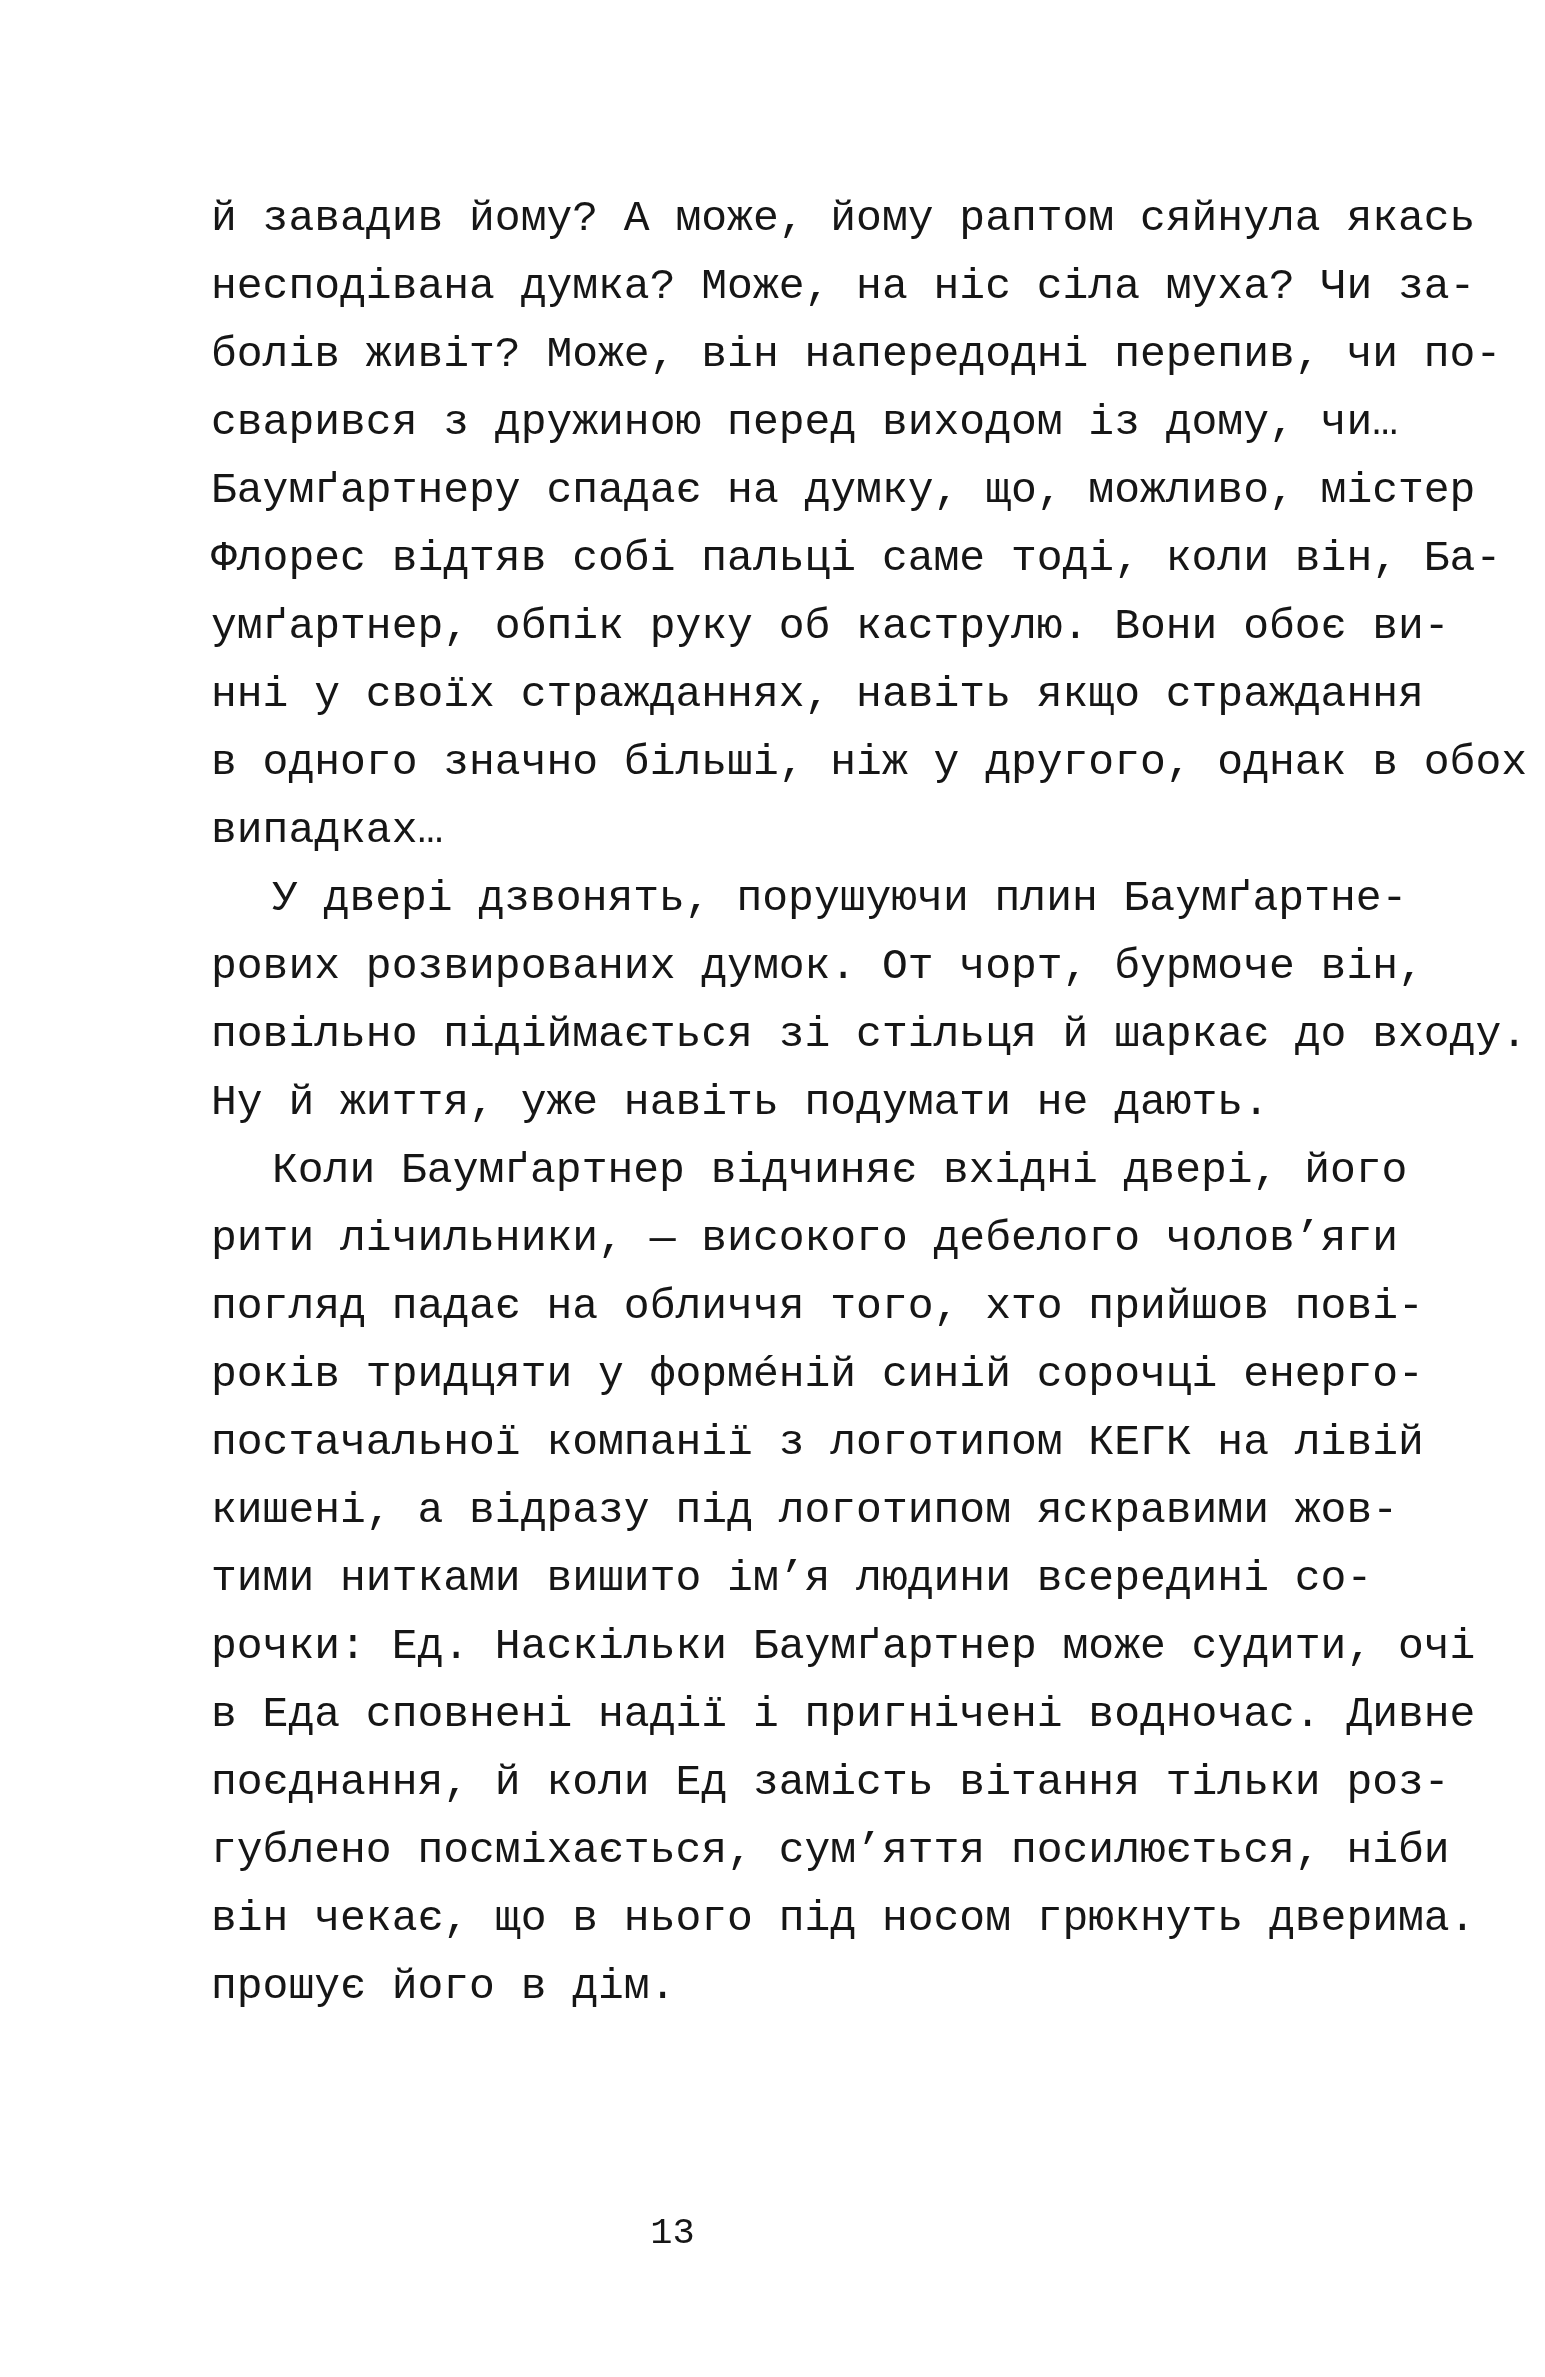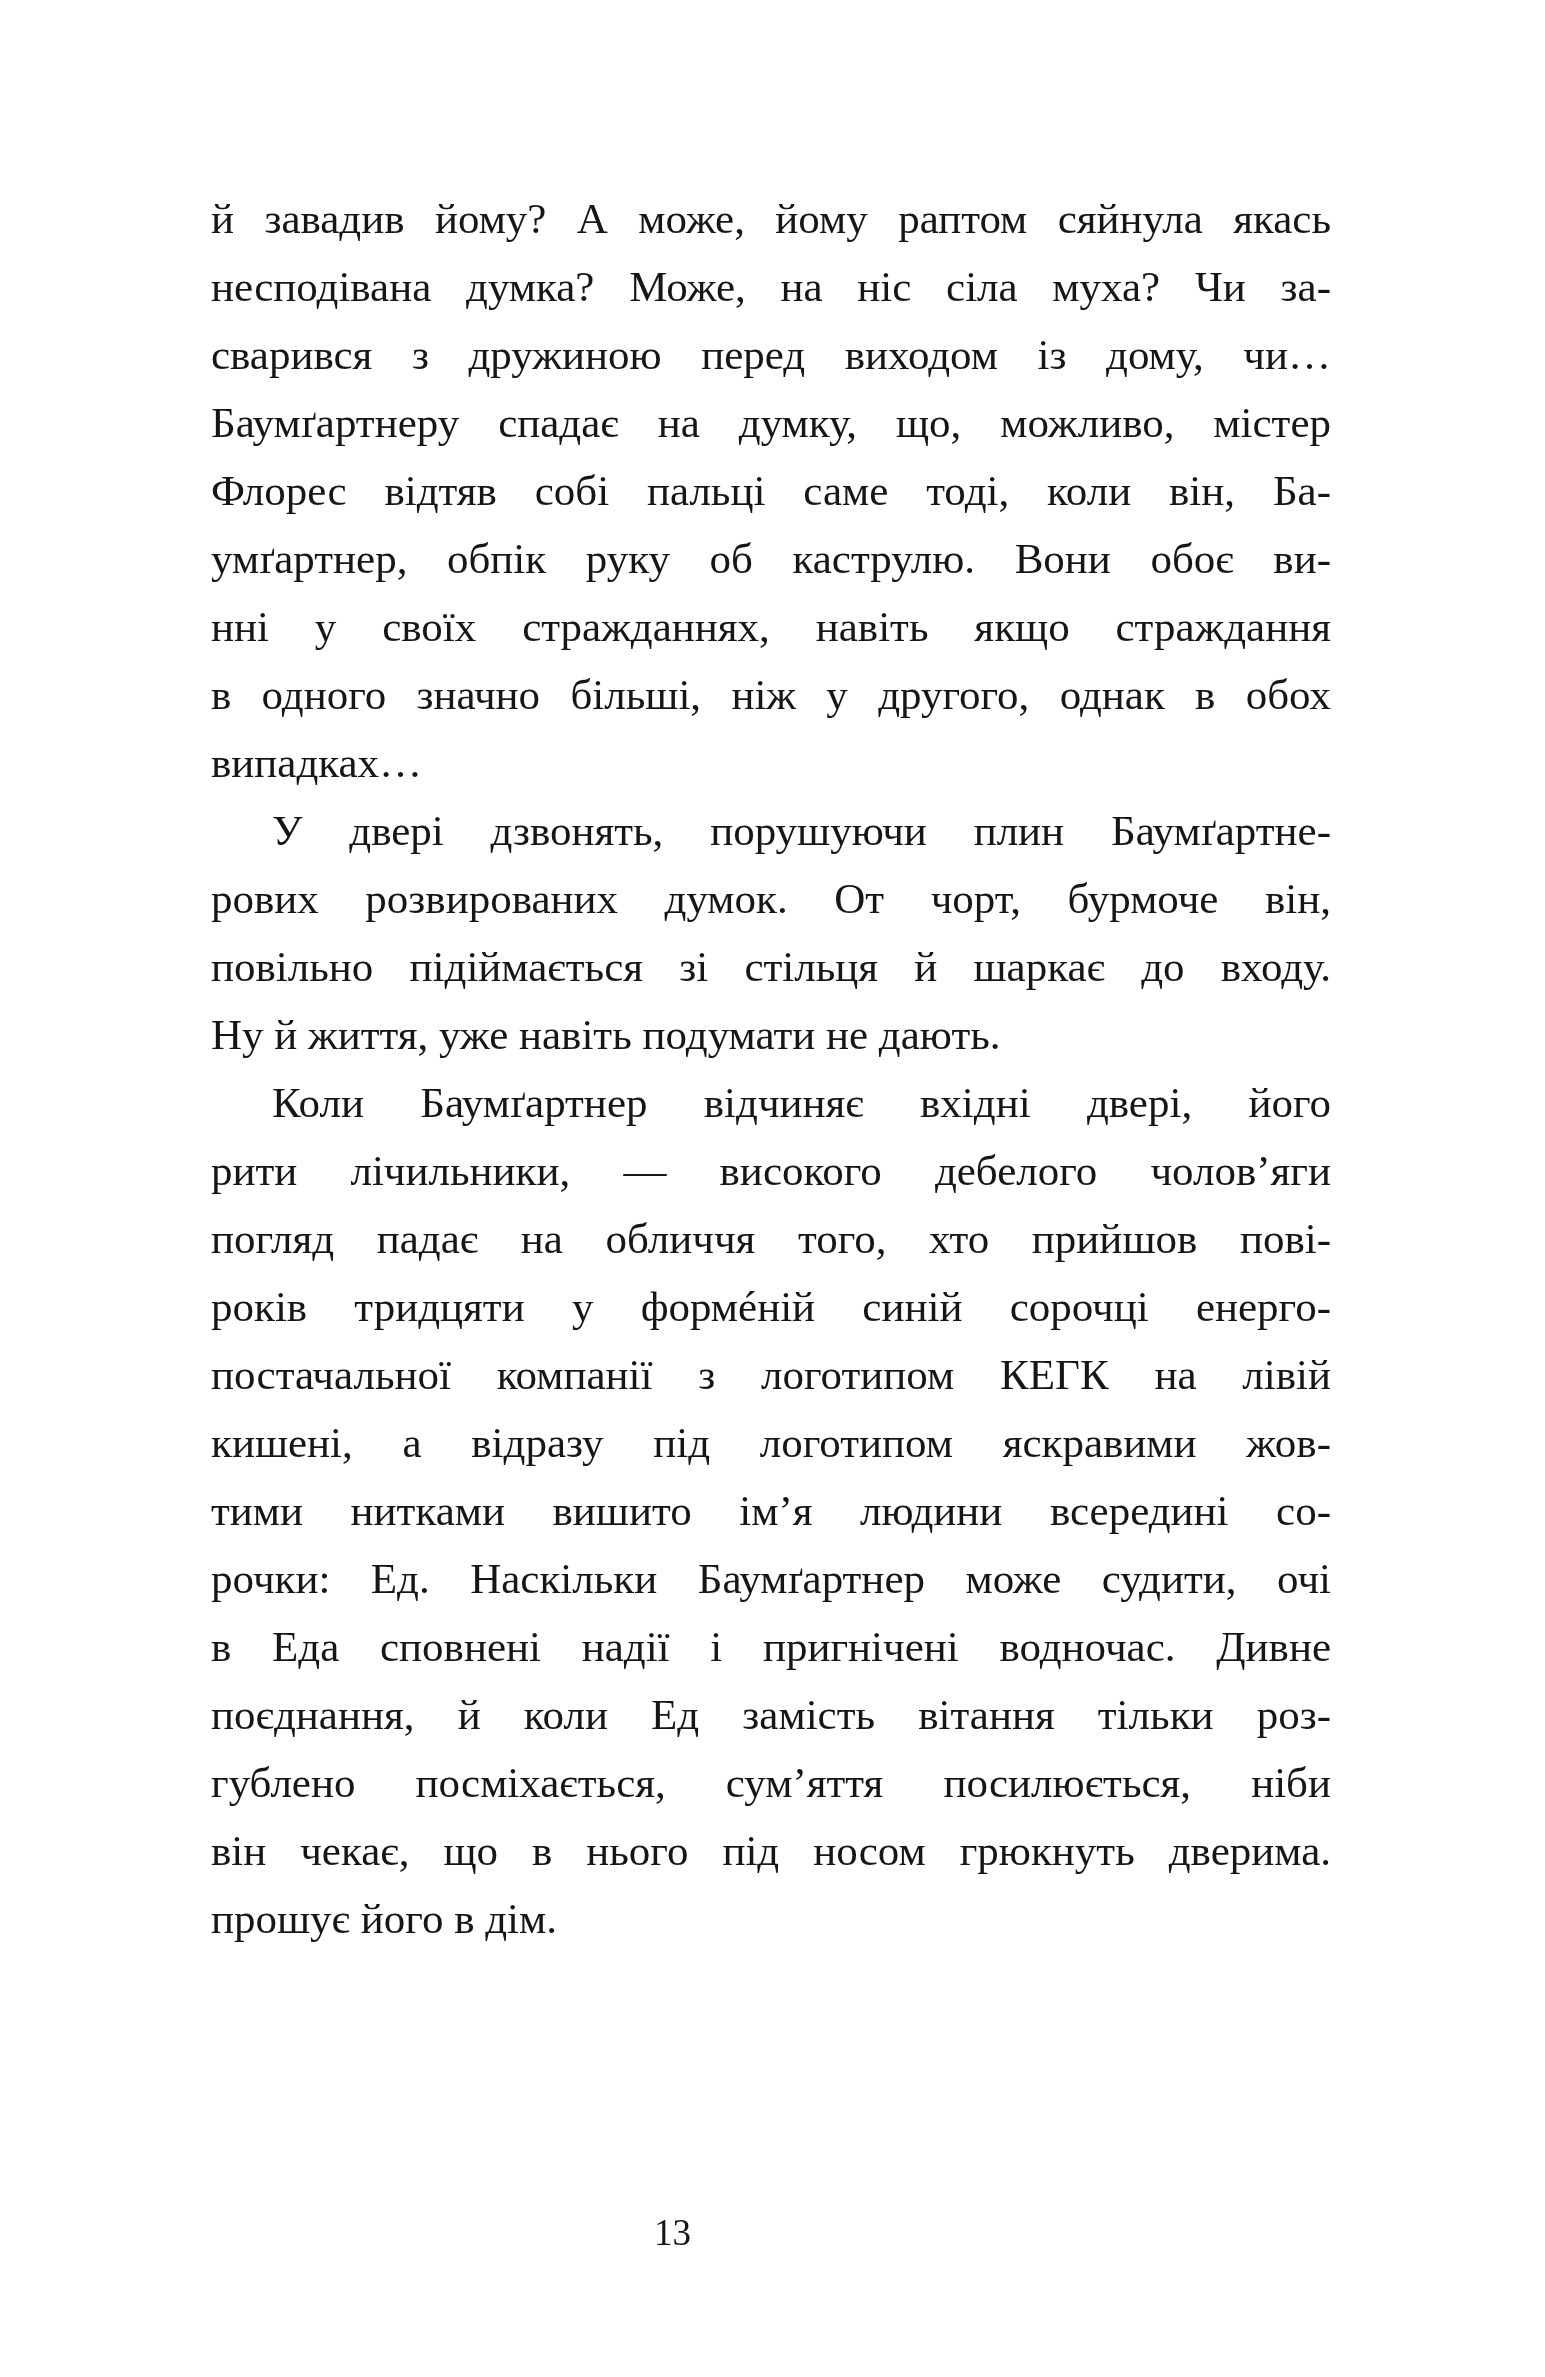--- a/index.html
+++ b/index.html
@@ -14,20 +14,21 @@
     overflow: hidden;
     font-family: "Liberation Serif", "DejaVu Serif", serif;
     color: #161616;
   }
   .page {
     position: absolute;
     left: 0; top: 0;
     width: 1545px;
     height: 2377px;
     background: #ffffff;
+    font-family: Liberation Mono, monospace;
   }
   .text-block {
     position: absolute;
     left: 211px;
     top: 185px;
     width: 1120px;
   }
   .line {
     display: block;
     height: 68px;
@@ -58,20 +59,21 @@
 </style>
 </head>
 <body>
 
 <div class="page">
   <div class="text-block">
 
     <div>
       <span class="line">й завадив йому? А може, йому раптом сяйнула якась</span>
       <span class="line">несподівана думка? Може, на ніс сіла муха? Чи за-</span>
+      <span class="line">болів живіт? Може, він напередодні перепив, чи по-</span>
       <span class="line">сварився з дружиною перед виходом із дому, чи…</span>
       <span class="line">Баумґартнеру спадає на думку, що, можливо, містер</span>
       <span class="line">Флорес відтяв собі пальці саме тоді, коли він, Ба-</span>
       <span class="line">умґартнер, обпік руку об каструлю. Вони обоє ви-</span>
       <span class="line">нні у своїх стражданнях, навіть якщо страждання</span>
       <span class="line">в одного значно більші, ніж у другого, однак в обох</span>
       <span class="line last">випадках…</span>
     </div>
 
     <div>

